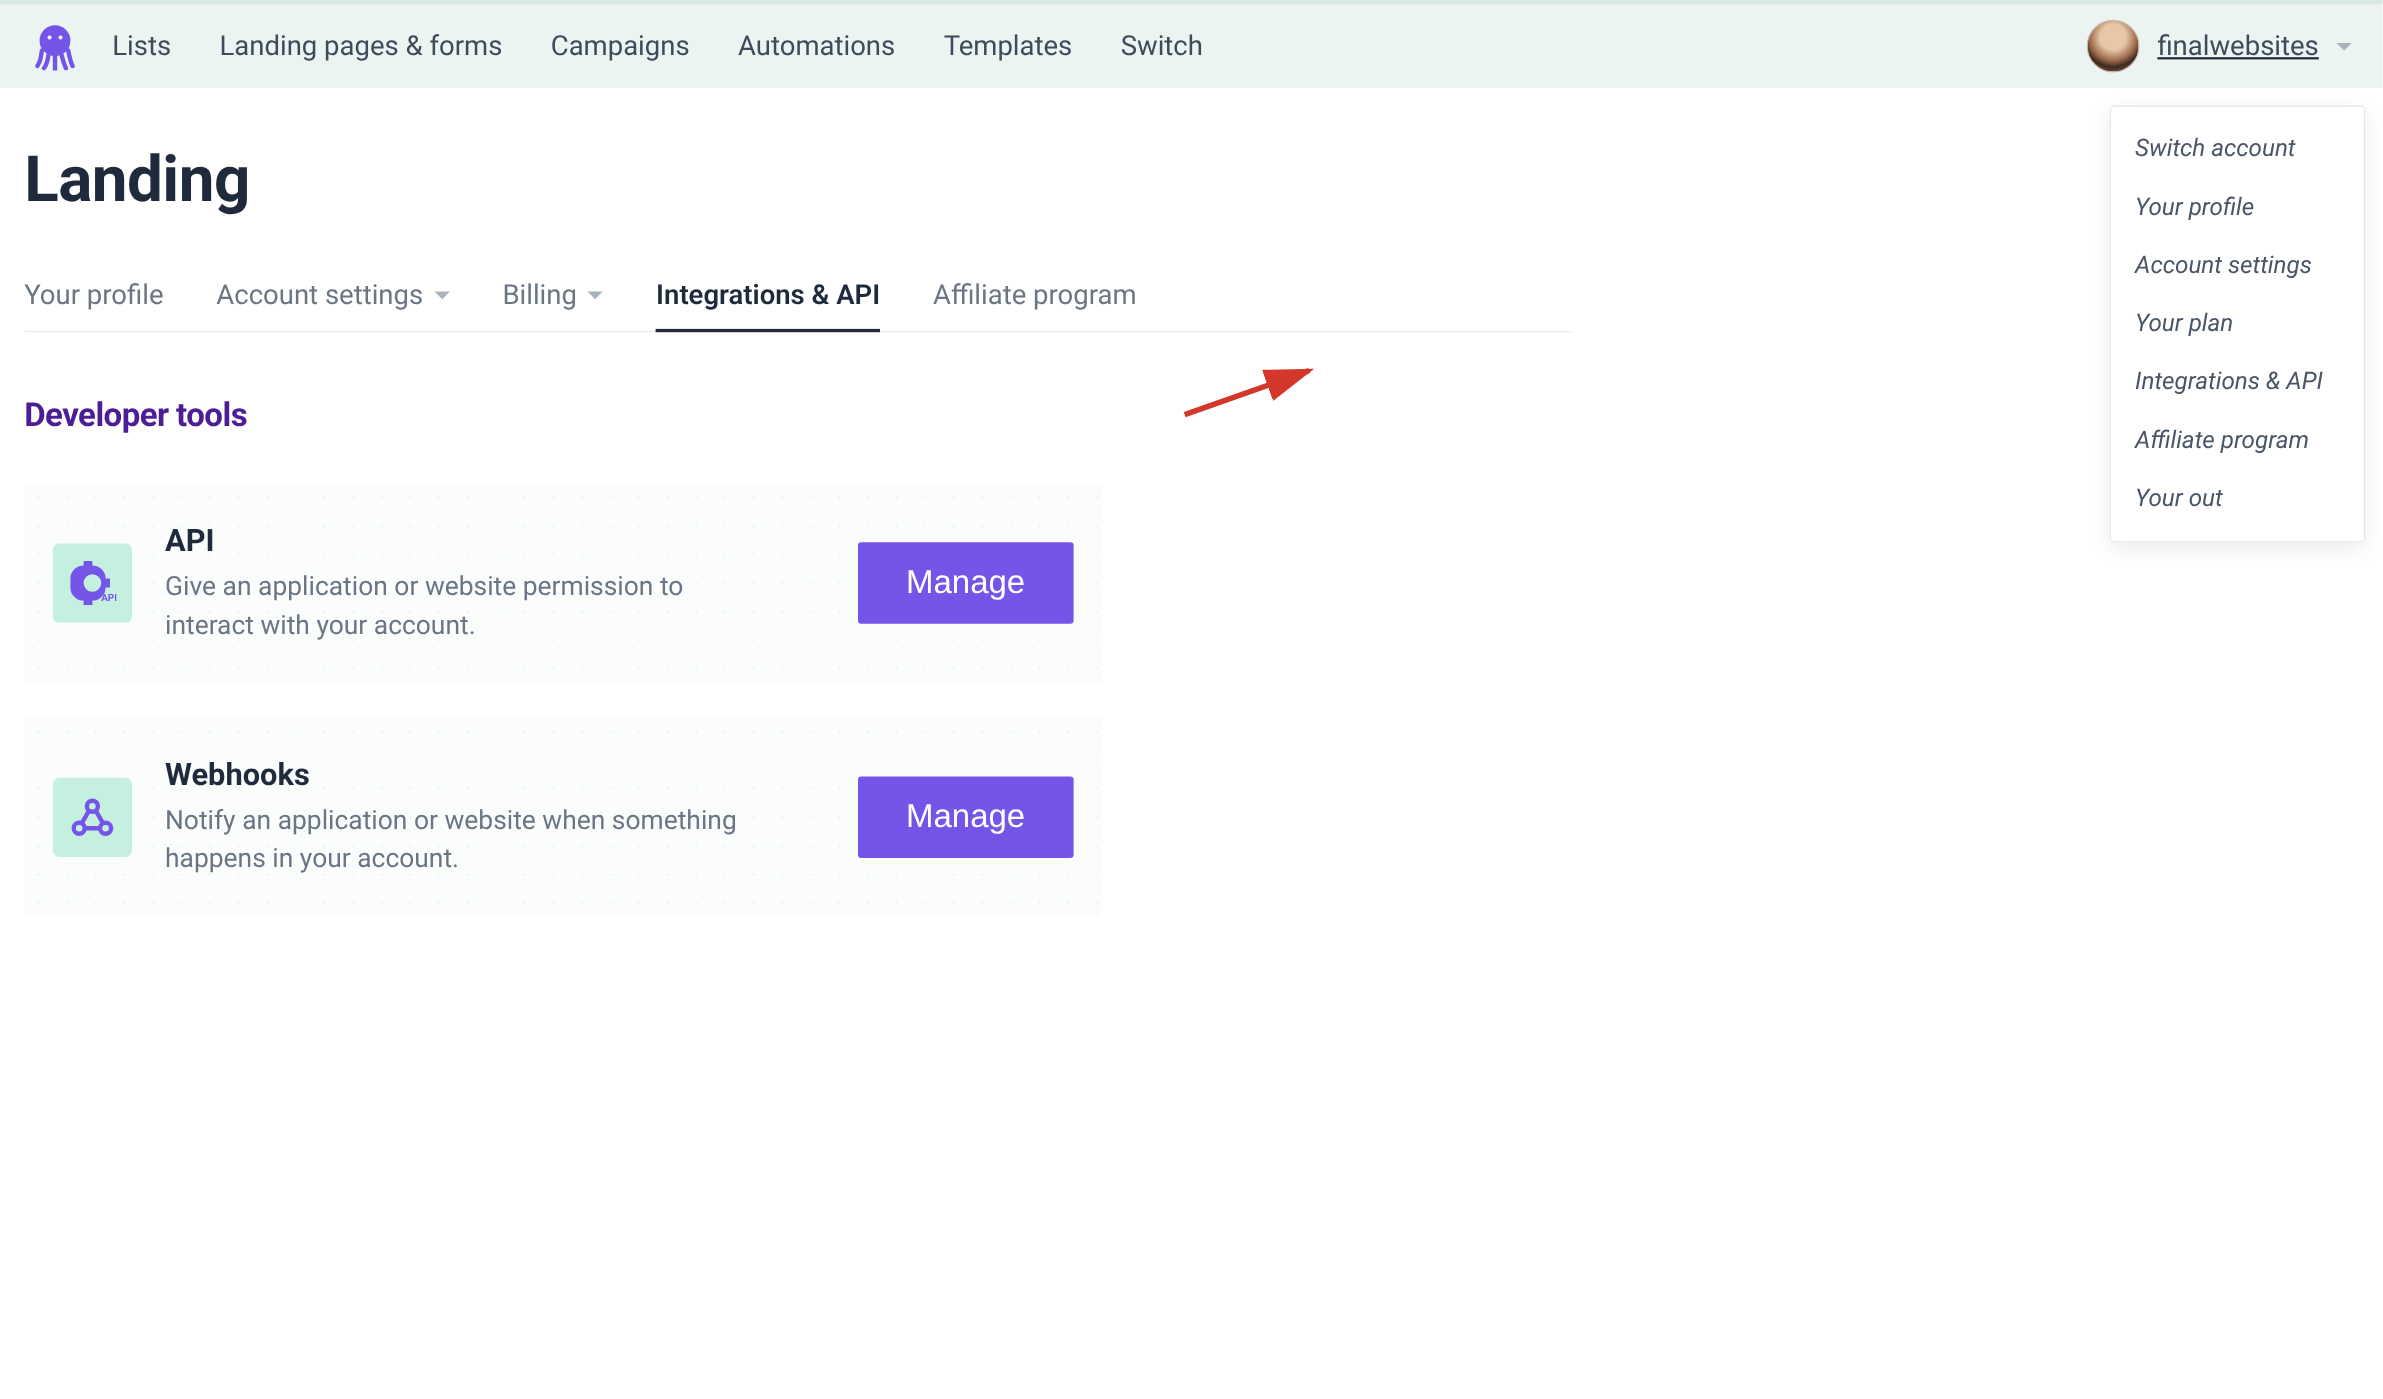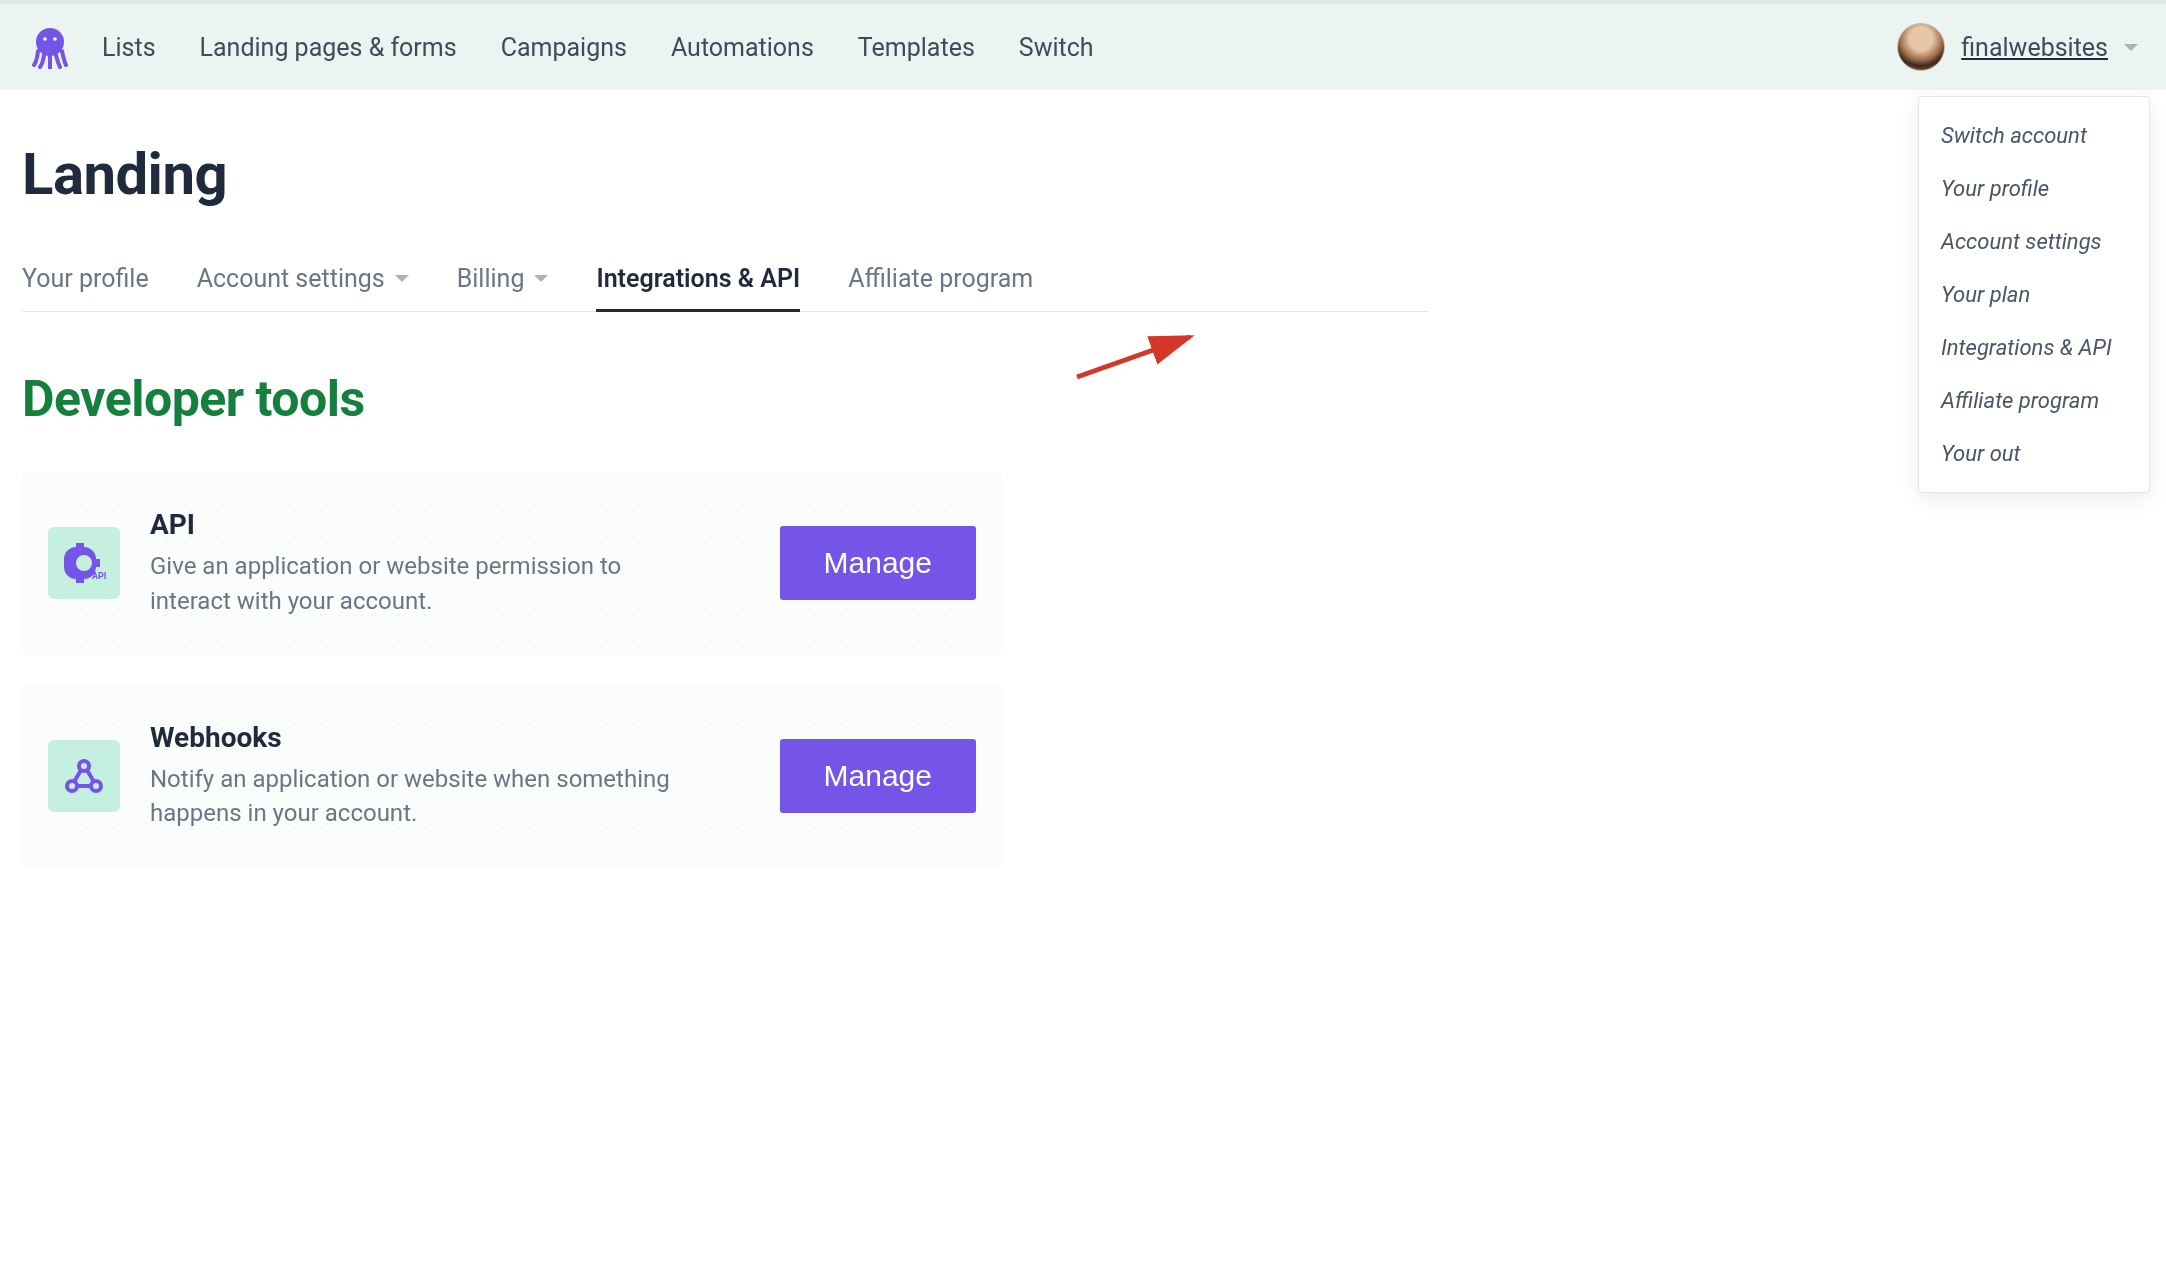--- a/index.html
+++ b/index.html
@@ -10,21 +10,21 @@
     body {
       font-family: -apple-system, BlinkMacSystemFont, "Segoe UI", Roboto, "Helvetica Neue", Arial, sans-serif;
       background: #ffffff;
       color: #1e2a3b;
     }
     .top-nav {
       background: #ecf4f2;
       display: flex;
       align-items: center;
       padding: 0 28px;
-      height: 90px;
+      height: 80px;
       border-top: 4px solid #d9e8e4;
       position: relative;
     }
     .logo {
       width: 44px;
       height: 44px;
       margin-right: 30px;
       flex-shrink: 0;
     }
     .nav-items {
@@ -121,23 +121,23 @@
     .sub-tab.active::after {
       content: "";
       position: absolute;
       bottom: -1px;
       left: 0;
       right: 0;
       height: 3px;
       background: #1f2a3d;
     }
     .section-title {
-      font-size: 50px;
+      font-size: 30px;
       font-weight: 700;
-      color: #15803d;
+      color: #4c1d95;
       margin-bottom: 44px;
       letter-spacing: -0.5px;
     }
     .cards {
       display: flex;
       flex-direction: column;
       gap: 30px;
       max-width: 980px;
     }
     .card {

